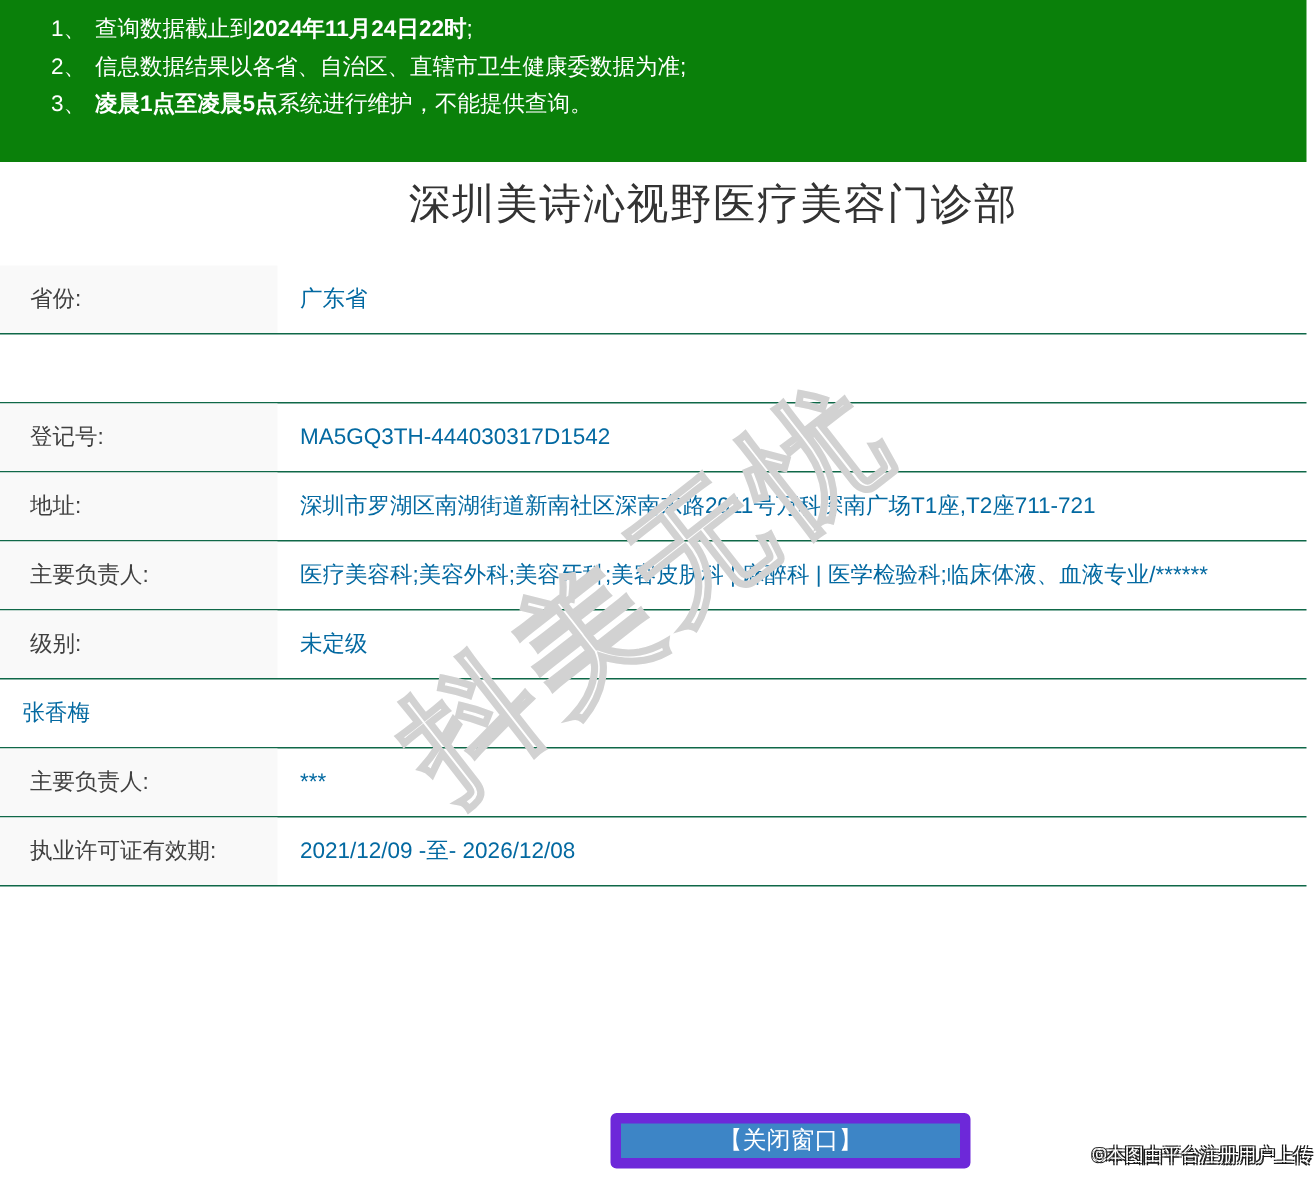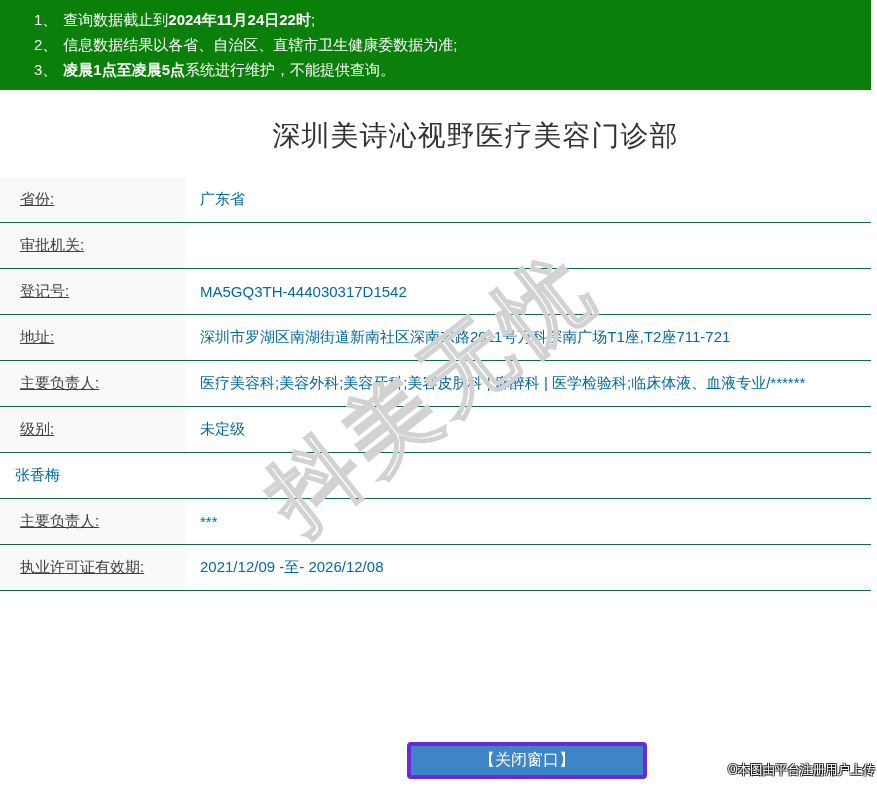--- a/index.html
+++ b/index.html
@@ -4,21 +4,21 @@
 <style>
   html,body{margin:0;padding:0;}
   body{
     width:877px;height:787px;position:relative;overflow:hidden;
     background:#ffffff;
     font-family:"Liberation Sans","DejaVu Sans",sans-serif;
     color:#333333;
   }
   
   .notice-bar{
-    position:absolute;top:0;left:0;width:871px;height:90px;
+    position:absolute;top:0;left:0;width:871px;height:108px;
     background:#0a800a;color:#ffffff;
     padding:7px 0 0 34px;box-sizing:border-box;
   }
   .notice-line{font-size:15px;line-height:25px;white-space:nowrap;}
   .notice-line .num{margin-right:6px;}
   .notice-line b{font-weight:bold;}
   
   .page-title{
     position:absolute;top:117px;left:40px;width:871px;
     text-align:center;font-size:28px;letter-spacing:1px;color:#333333;
@@ -26,35 +26,35 @@
   }
   
   .details-table{position:absolute;top:177px;left:0;width:871px;}
   .detail-row{
     display:flex;height:46px;box-sizing:border-box;
     border-bottom:1px solid #0f6848;align-items:stretch;
   }
   .detail-label{
     width:185px;flex:0 0 185px;background:#f9f9f9;
     display:flex;align-items:center;padding-left:20px;box-sizing:border-box;
-    font-size:15px;color:#404040;text-decoration:underline;
+    font-size:15px;color:#404040;
   }
   .detail-value{
     flex:1;display:flex;align-items:center;padding-left:15px;
     font-size:15px;color:#0369a1;white-space:nowrap;overflow:hidden;
   }
   
   .watermark-layer{
     position:absolute;top:0;left:0;width:877px;height:787px;
     pointer-events:none;z-index:50;
   }
   
   .close-button{
     position:absolute;left:407px;top:742px;width:240px;height:37px;
-    background:#3d85c6;border:4px solid #6d28d9;border-radius:4px;
+    background:#3d85c6;border:7px solid #6d28d9;border-radius:4px;
     color:#ffffff;font-size:16px;display:flex;align-items:center;justify-content:center;
     cursor:pointer;font-family:inherit;
   }
   
   .copyright-stamp{
     position:absolute;top:762px;right:2px;
     font-size:12.5px;font-weight:normal;color:#ffffff;
     text-shadow:-1px -1px 0 #1a1a1a,1px -1px 0 #1a1a1a,-1px 1px 0 #1a1a1a,1px 1px 0 #1a1a1a;
   }
 </style>
@@ -74,21 +74,20 @@
 </div>
 
 <h1 class="page-title">深圳美诗沁视野医疗美容门诊部</h1>
 
 <div class="details-table">
   <div class="detail-row">
     <div class="detail-label">省份:</div>
     <div class="detail-value">广东省</div>
   </div>
   <div class="detail-row">
-    <div class="detail-label">审批机关:</div>
   </div>
   <div class="detail-row">
     <div class="detail-label">登记号:</div>
     <div class="detail-value">MA5GQ3TH-444030317D1542</div>
   </div>
   <div class="detail-row">
     <div class="detail-label">地址:</div>
     <div class="detail-value">深圳市罗湖区南湖街道新南社区深南东路2011号万科深南广场T1座,T2座711-721</div>
   </div>
   <div class="detail-row">

